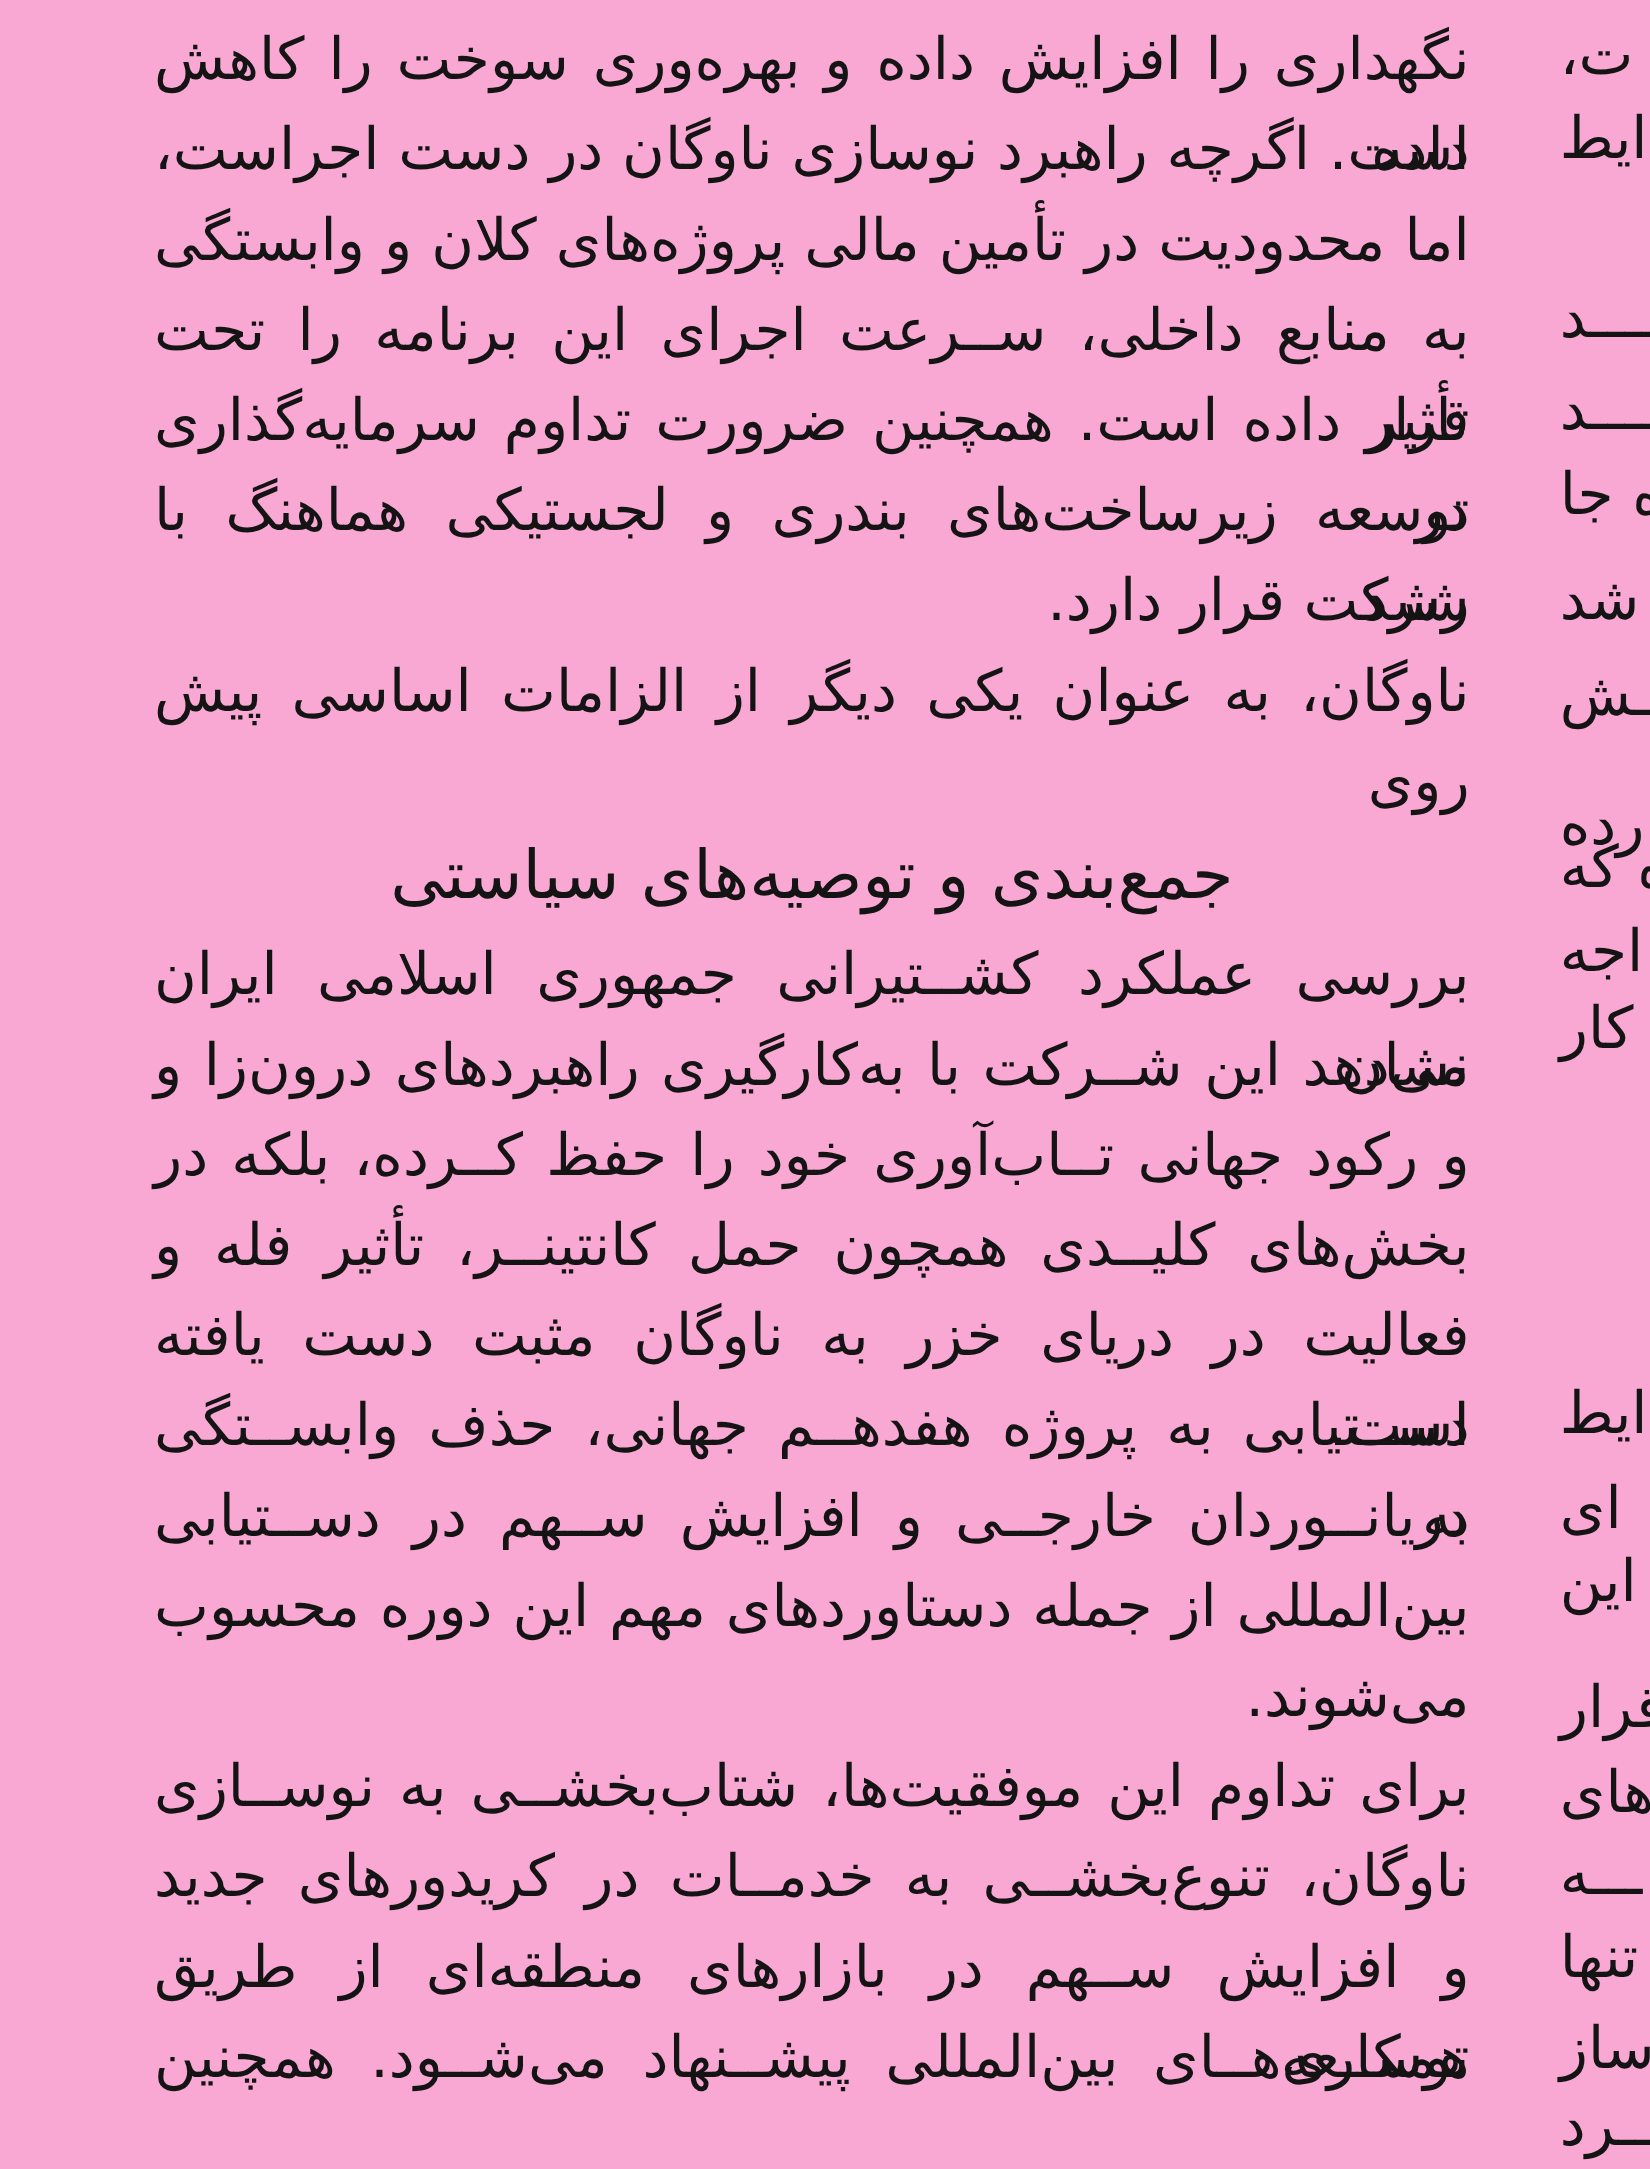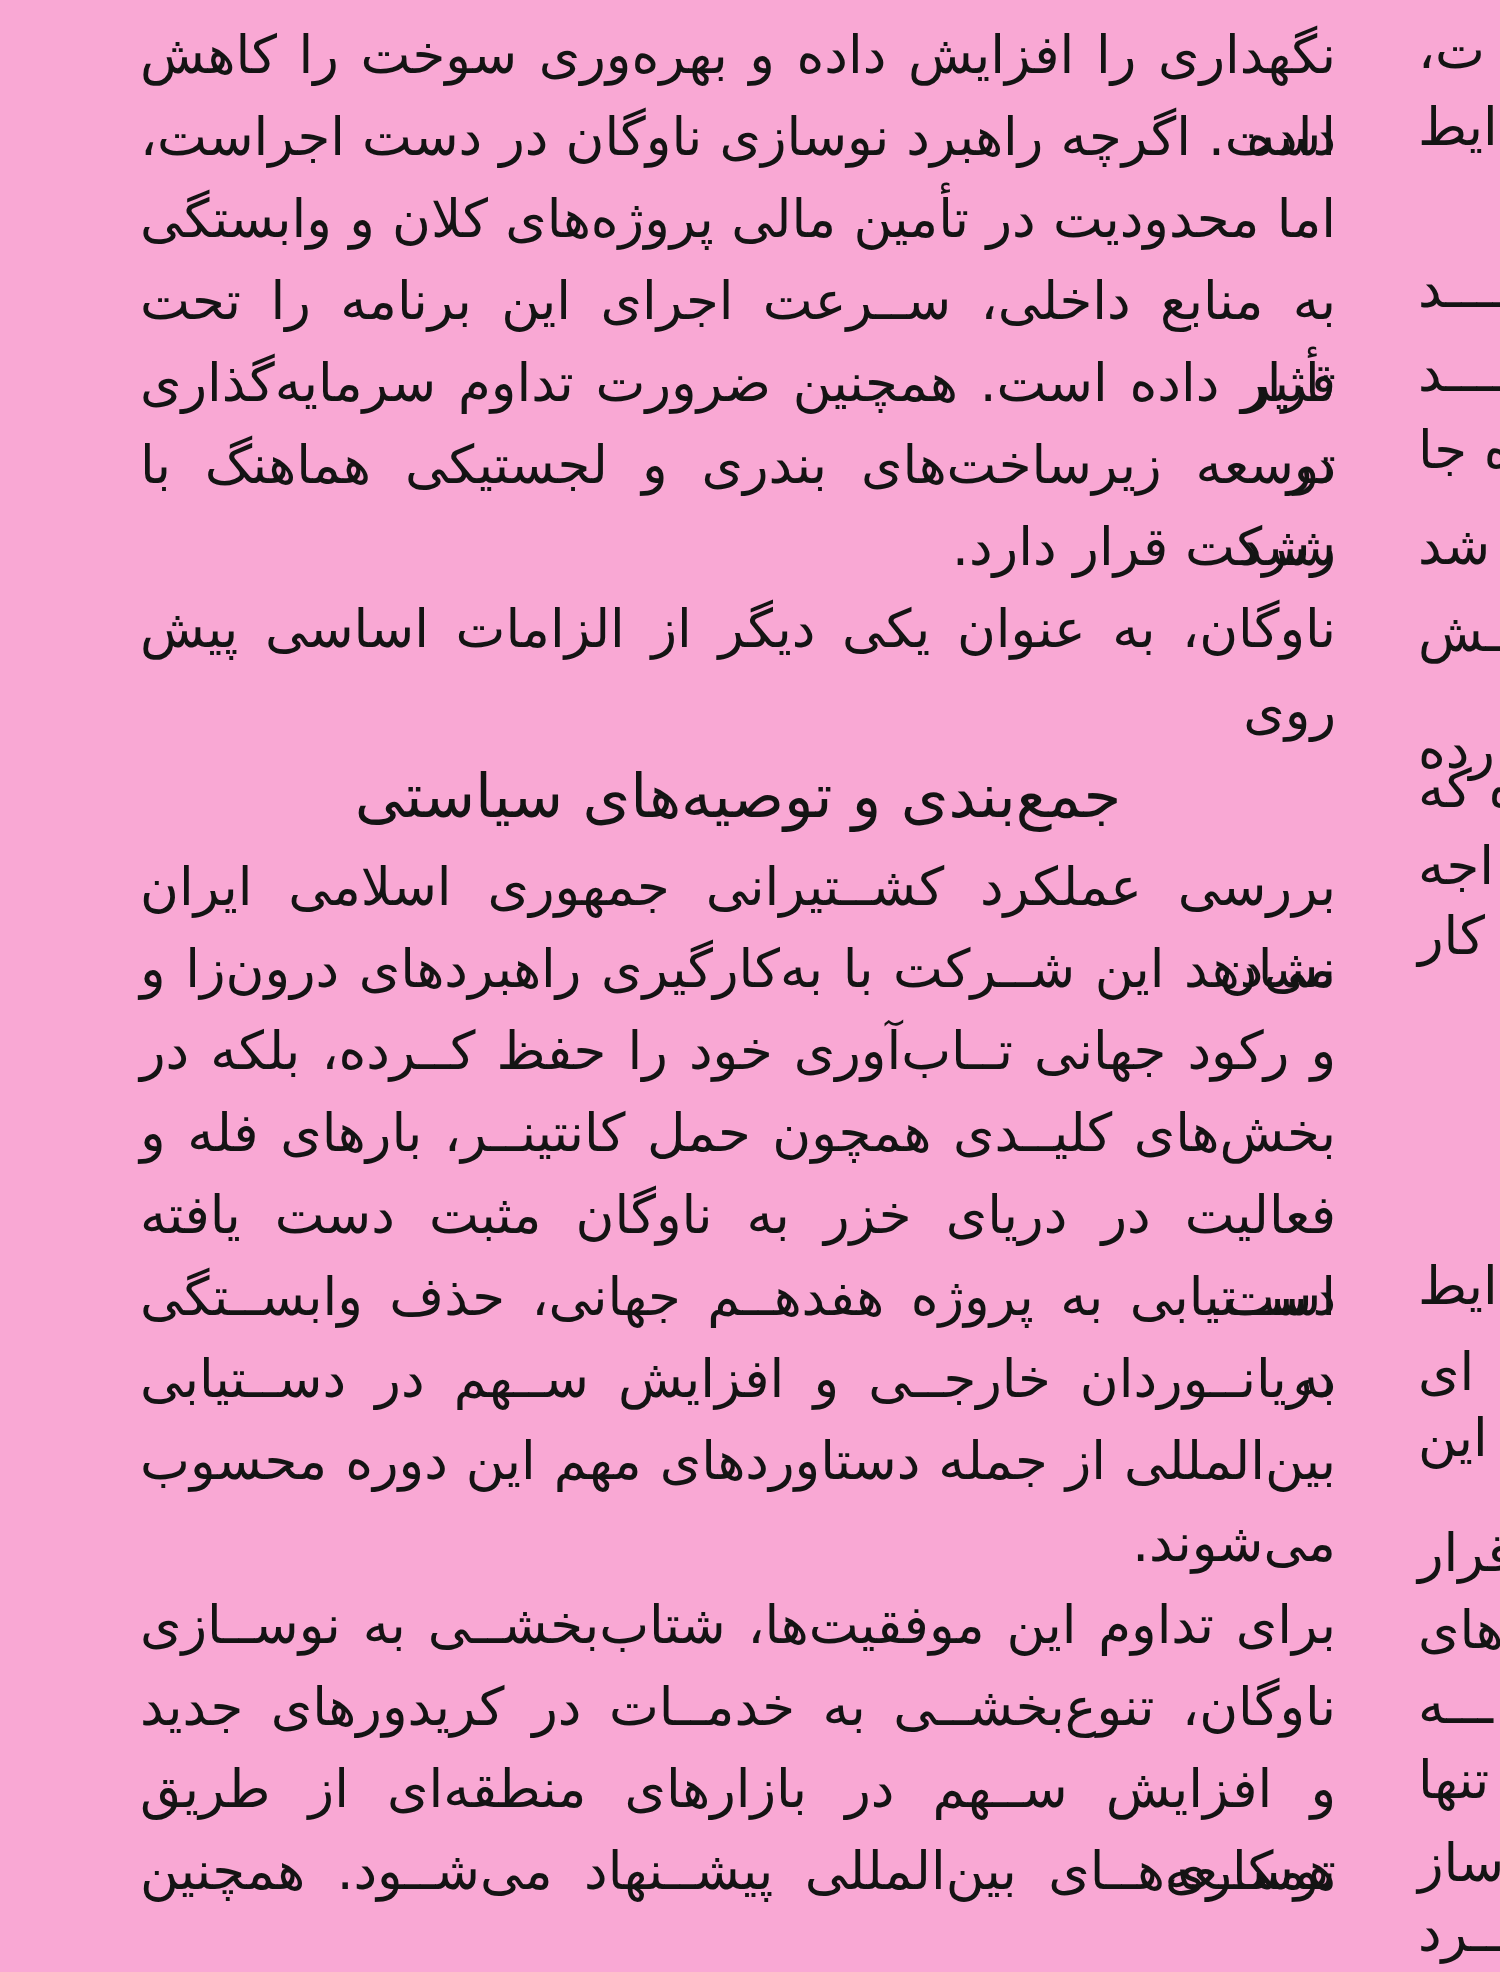--- a/index.html
+++ b/index.html
@@ -41,21 +41,21 @@
     <div class="line">قرار داده است. همچنین ضرورت تداوم سرمایه‌گذاری در</div>
     <div class="line">توسعه زیرساخت‌های بندری و لجستیکی هماهنگ با رشد</div>
     <div class="line para-end">شرکت قرار دارد.</div>
     <div class="line">ناوگان، به عنوان یکی دیگر از الزامات اساسی پیش روی</div>
 
     <div class="heading">جمع‌بندی و توصیه‌های سیاستی</div>
 
     <div class="line">بررسی عملکرد کشــتیرانی جمهوری اسلامی ایران نشان</div>
     <div class="line">می‌دهد این شــرکت با به‌کارگیری راهبردهای درون‌زا و</div>
     <div class="line">و رکود جهانی تــاب‌آوری خود را حفظ کــرده، بلکه در</div>
-    <div class="line">بخش‌های کلیــدی همچون حمل کانتینــر، بارهای فله و</div>
+    <div class="line">بخش‌های کلیــدی همچون حمل کانتینــر، تأثیر فله و</div>
     <div class="line">فعالیت در دریای خزر به ناوگان مثبت دست یافته است.</div>
     <div class="line">دســتیابی به پروژه هفدهــم جهانی، حذف وابســتگی به</div>
     <div class="line">دریانــوردان خارجــی و افزایش ســهم در دســتیابی</div>
     <div class="line">بین‌المللی از جمله دستاوردهای مهم این دوره محسوب</div>
     <div class="line para-end">می‌شوند.</div>
 
     <div class="line">برای تداوم این موفقیت‌ها، شتاب‌بخشــی به نوســازی</div>
     <div class="line">ناوگان، تنوع‌بخشــی به خدمــات در کریدورهای جدید</div>
     <div class="line">و افزایش ســهم در بازارهای منطقه‌ای از طریق توســعه</div>
     <div class="line">همکاری‌هــای بین‌المللی پیشــنهاد می‌شــود. همچنین</div>

